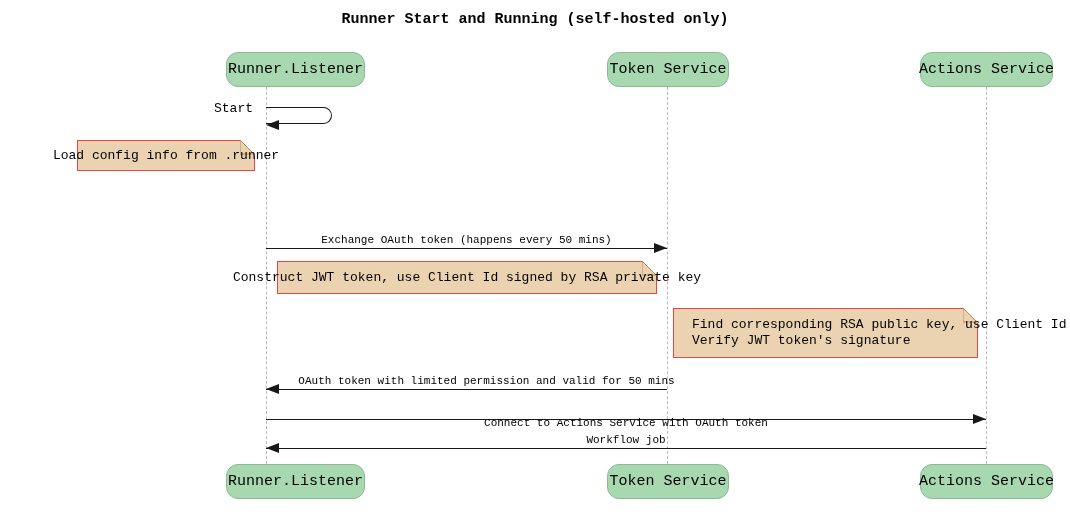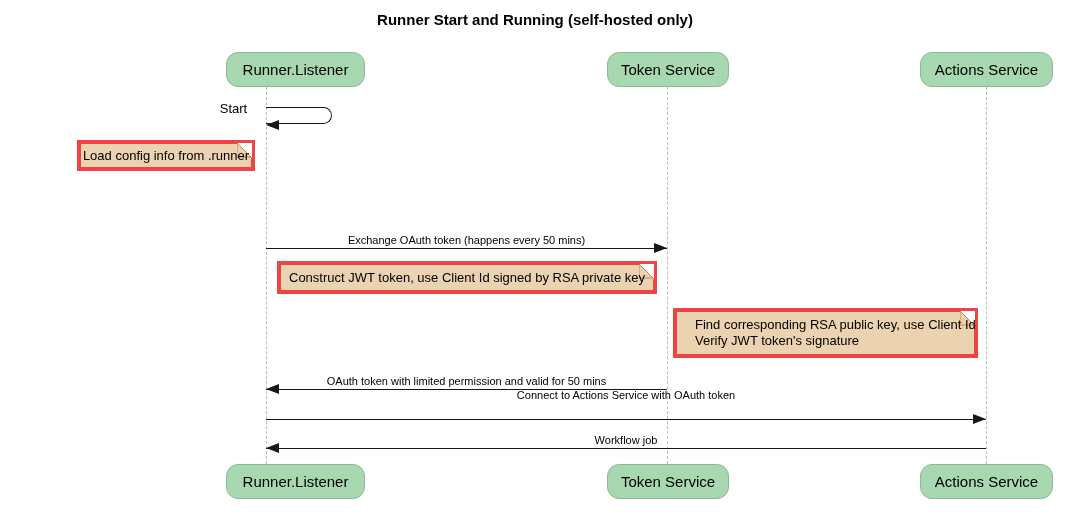--- a/index.html
+++ b/index.html
@@ -1,18 +1,18 @@
 <!DOCTYPE html>
 <html><head>
 <meta charset="utf-8">
 <style>
   html,body { margin:0; padding:0; background:#ffffff; }
   #diagram {
     position:relative; width:1070px; height:525px; background:#ffffff;
-    font-family:Liberation Sans, sans-serif; color:#000000; overflow:hidden;
+    font-family:Liberation Mono, monospace; color:#000000; overflow:hidden;
   }
   .title {
     position:absolute; top:11px; left:0; width:100%; text-align:center;
     font-size:15px; font-weight:bold; color:#000;
   }
   .participant {
     position:absolute; height:35px; box-sizing:border-box;
     background:#A7D8AF; border:1px solid #8FB996; border-radius:12px;
     display:flex; align-items:center; justify-content:center;
     font-size:15px; color:#000; white-space:nowrap;
@@ -44,21 +44,21 @@
     border:1px solid #181818; border-left:none; border-radius:0 10px 10px 0;
     box-sizing:border-box;
   }
   .start-label {
     position:absolute; left:206px; top:101px; width:55px; text-align:center;
     font-size:13px; line-height:16px; white-space:nowrap;
   }
 
   .note {
     position:absolute; box-sizing:border-box;
-    background:#EBD2B0; border:4px solid #ef4444;
+    background:#EBD2B0; border:1px solid #ef4444;
     font-size:13px; color:#000; white-space:nowrap;
     display:flex; flex-direction:column; justify-content:center;
     padding:0 6px; line-height:16px;
   }
   .note .txt { position:relative; z-index:1; }
   .note-1 { left:77px;  top:140px; width:178px; height:31px; align-items:center; }
   .note-2 { left:10px;  top:186px; width:245px; height:32px; align-items:center; }
   .note-3 { left:277px; top:261px; width:380px; height:33px; align-items:center; }
   .note-4 { left:673px; top:308px; width:305px; height:50px; padding-left:18px; }
   .fold { position:absolute; top:-1px; right:-1px; z-index:0; }
@@ -105,25 +105,25 @@
 
   <div class="note note-4">
     <svg class="fold" width="15" height="15" viewBox="0 0 15 15">
       <path d="M0,0 L15,0 L15,15 Z" fill="#ffffff"></path>
       <path d="M0,0 L14,14 L0,14 Z" fill="#EBD2B0" stroke="#B98A50" stroke-width="1"></path>
     </svg>
     <div class="txt">Find corresponding RSA public key, use Client Id</div>
     <div class="txt">Verify JWT token's signature</div>
   </div>
 
-  <div class="msg-label" style="left:266px; top:374px; width:401px;">OAuth token with limited permission and valid for 50 mins</div>
+  <div class="msg-label" style="left:266px; top:374px; width:401px;padding-left:20px;">OAuth token with limited permission and valid for 50 mins</div>
   <div class="msg-line" style="left:266px; top:389px; width:401px;"></div>
   <div class="arrow arrow-l" style="left:266px; top:384px;"></div>
 
-  <div class="msg-label" style="left:266px; top:388px; width:720px;">Connect to Actions Service with OAuth token</div>
+  <div class="msg-label" style="left:266px; top:416px; width:720px;">Connect to Actions Service with OAuth token</div>
   <div class="msg-line" style="left:266px; top:419px; width:720px;"></div>
   <div class="arrow arrow-r" style="left:973px; top:414px;"></div>
 
   <div class="msg-label" style="left:266px; top:433px; width:720px;">Workflow job</div>
   <div class="msg-line" style="left:266px; top:448px; width:720px;"></div>
   <div class="arrow arrow-l" style="left:266px; top:443px;"></div>
 
   <div class="participant p-rl row-bottom">Runner.Listener</div>
   <div class="participant p-ts row-bottom">Token Service</div>
   <div class="participant p-as row-bottom">Actions Service</div>

